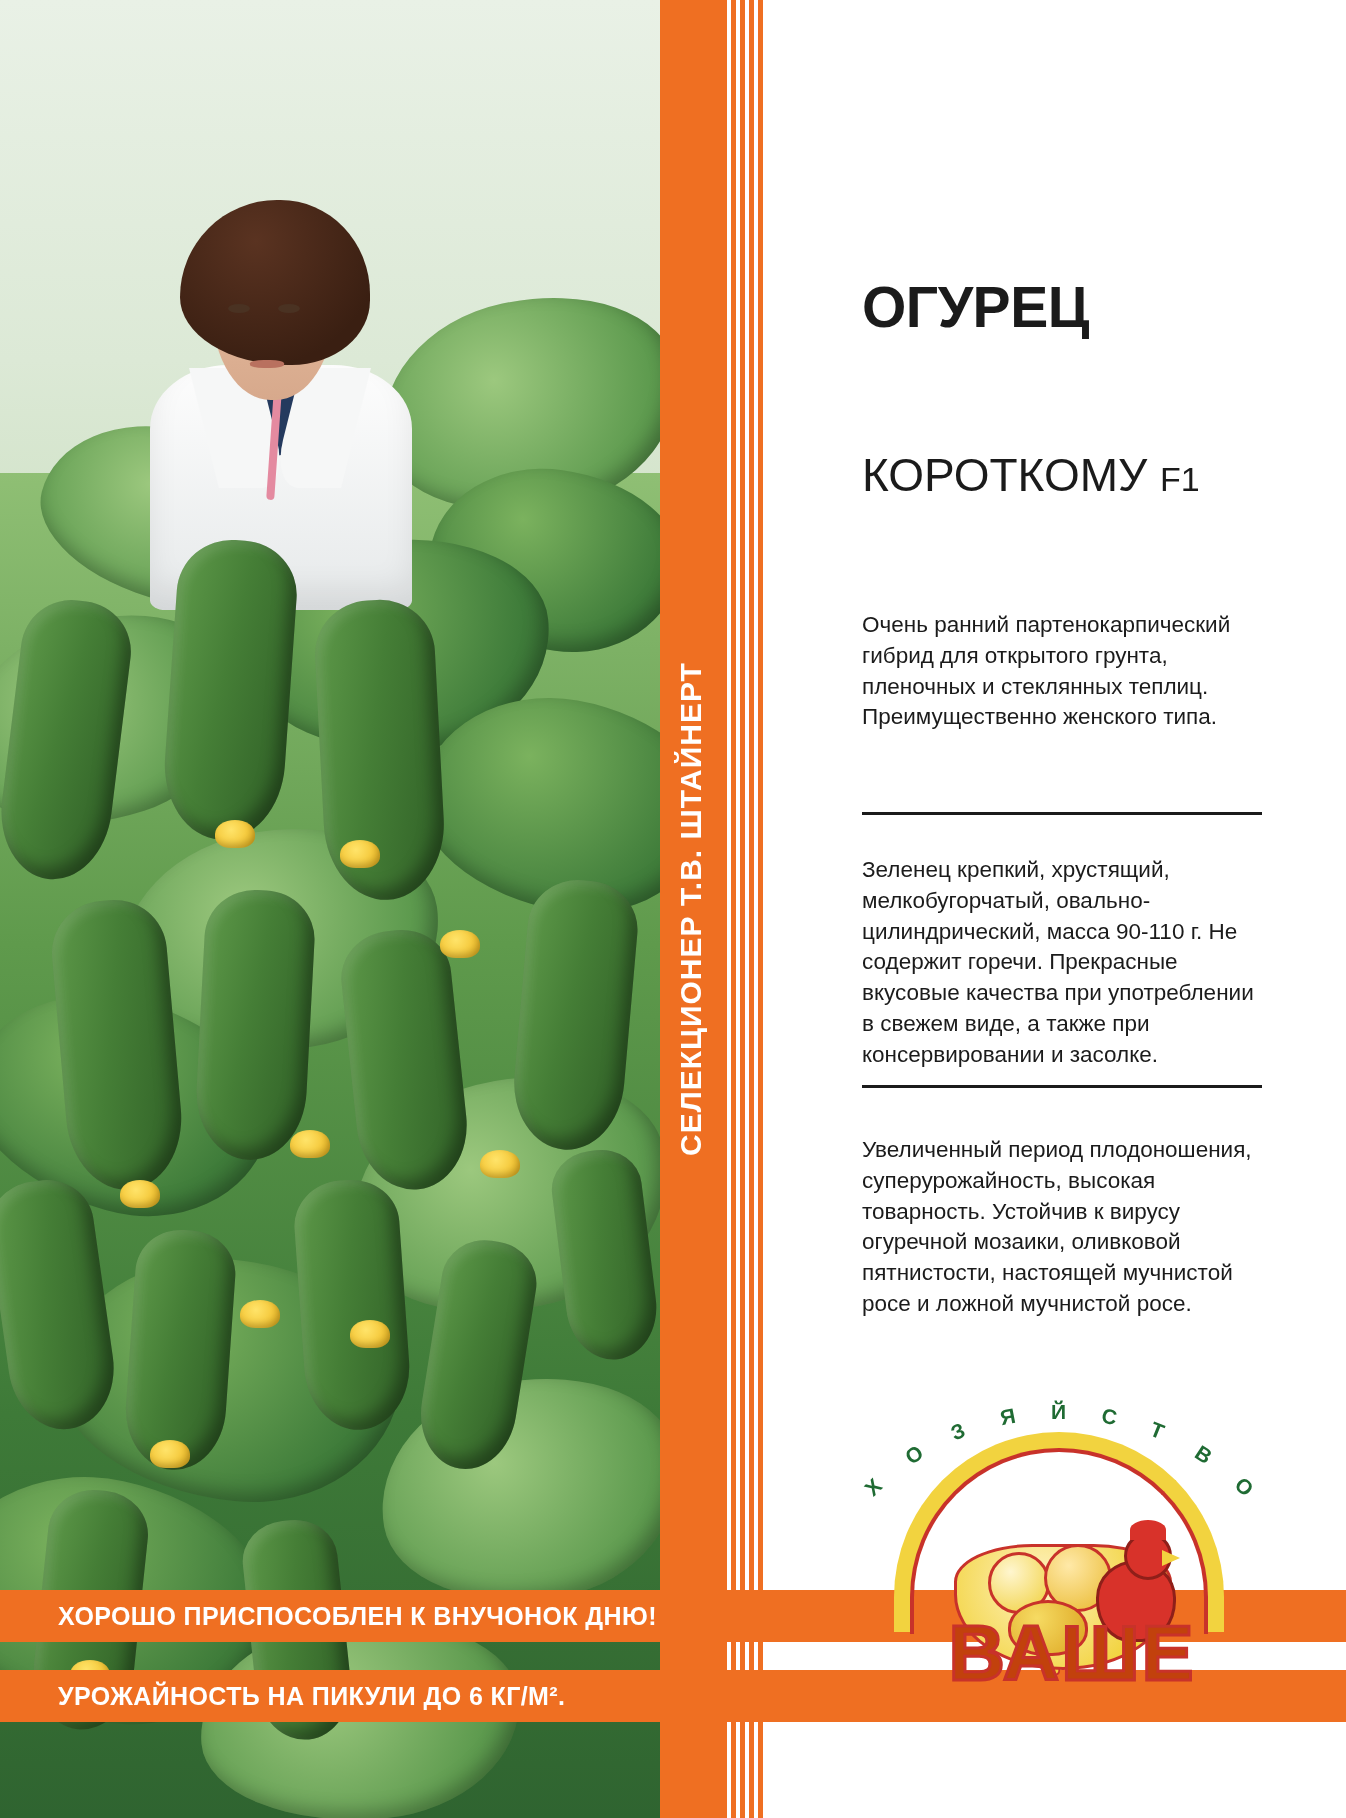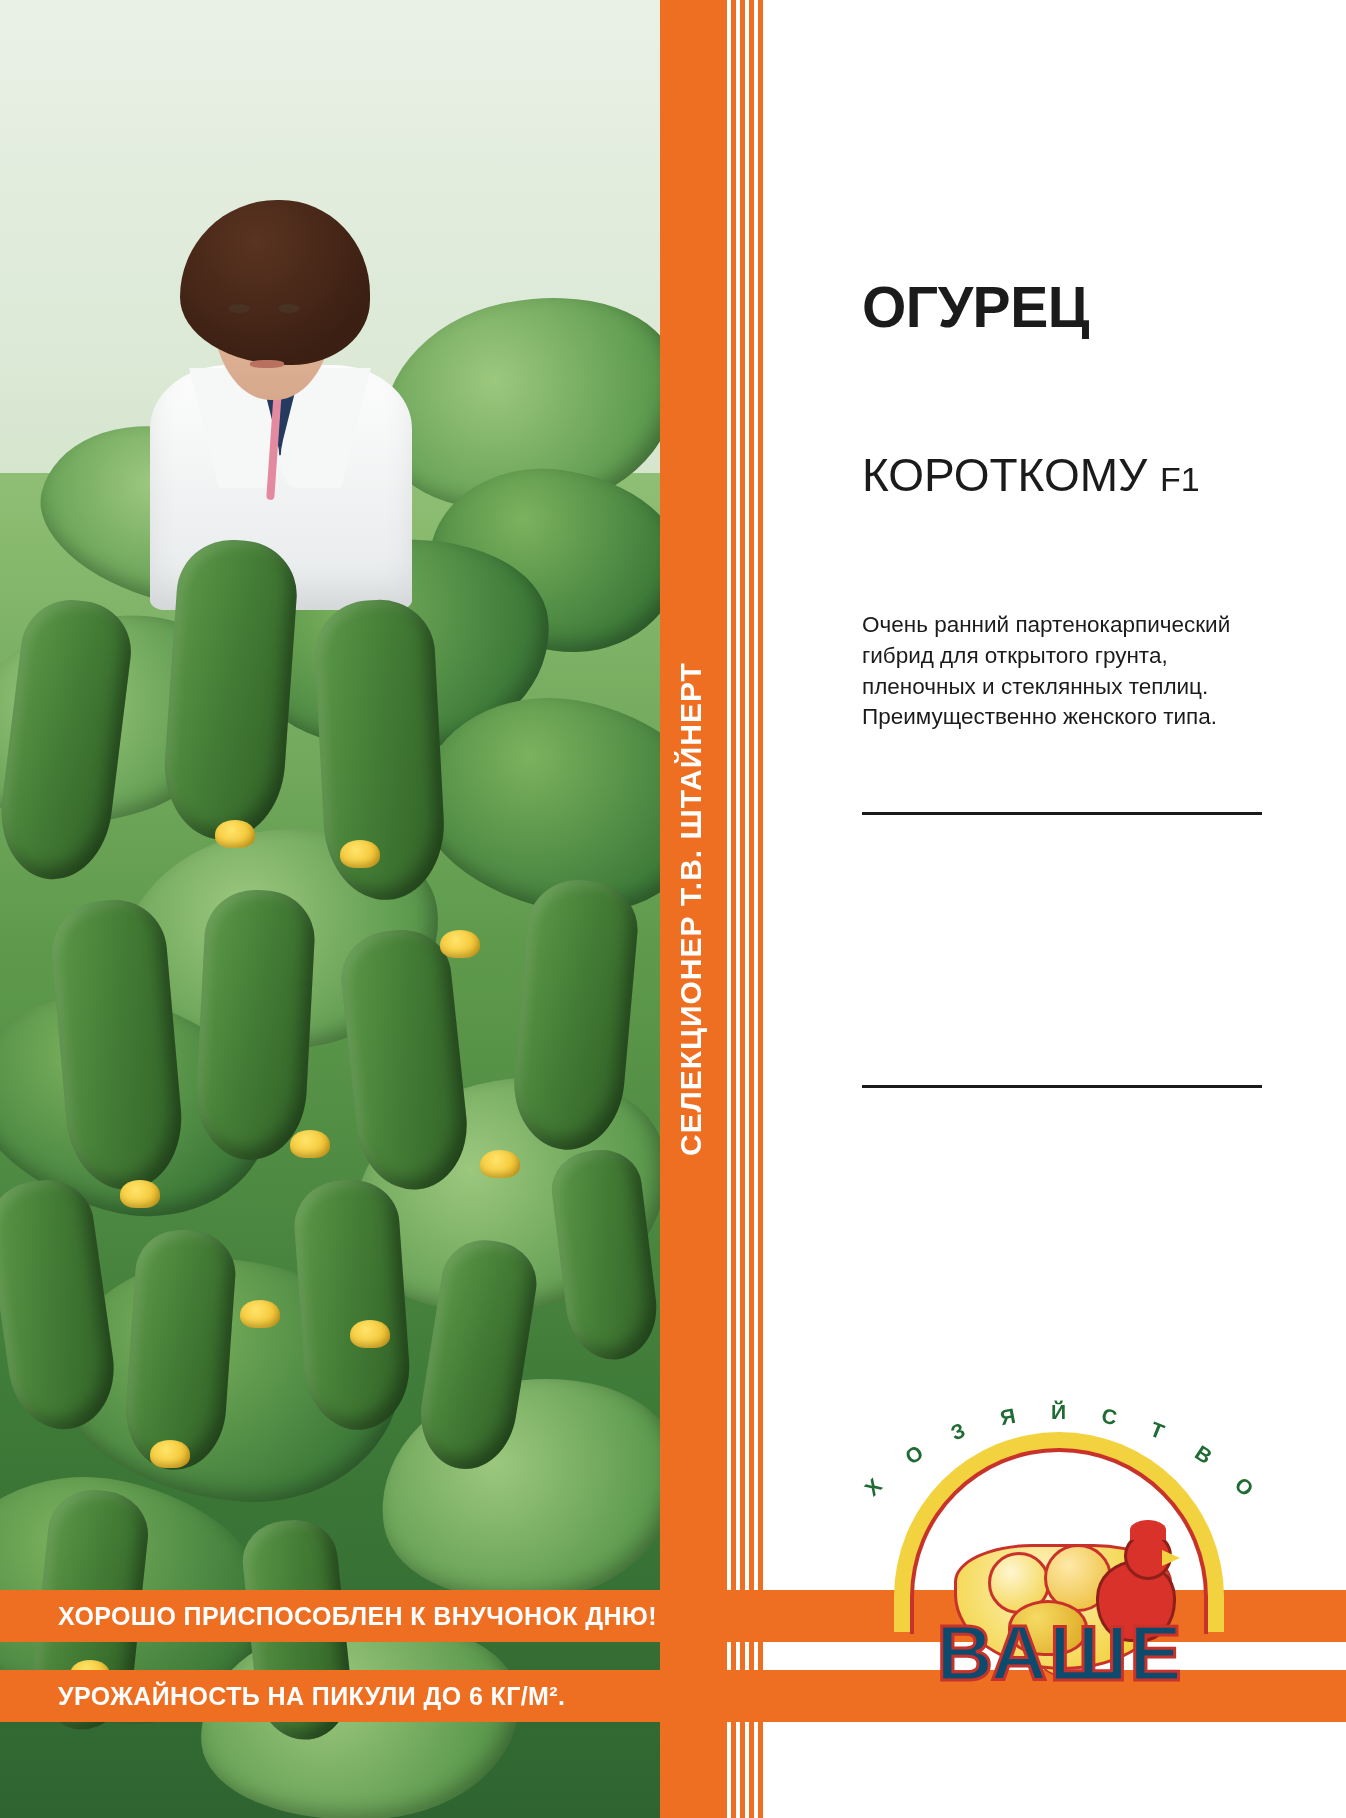--- a/index.html
+++ b/index.html
@@ -314,27 +314,27 @@
     background: #d8322a; border-radius: 50% 50% 0 0;
   }
   .logo .rooster .beak {
     position: absolute; left: 76px; top: 18px; width: 0; height: 0;
     border-left: 18px solid #f2d33f;
     border-top: 8px solid transparent;
     border-bottom: 8px solid transparent;
   }
   .logo .wordmark {
     position: absolute;
-    left: 52px;
+    left: 64px;
     top: 182px;
     width: 300px;
     text-align: center;
     font-size: 78px;
     font-weight: bold;
-    color: #0c4a6e;
+    color: #c2410c;
     letter-spacing: 2px;
     -webkit-text-stroke: 3px #c8322a;
     text-shadow: 0 0 0 #1f6b33;
     line-height: 1;
   }
 </style>
 </head>
 <body>
 
 <div class="page">
@@ -414,21 +414,23 @@
     </div>
 
     <div class="variety">
       <span>КОРОТКОМУ</span>
       <span class="f1">F1</span>
     </div>
 
 
     <div class="para p1">Очень ранний партенокарпический гибрид для открытого грунта, пленочных и стеклянных теплиц. Преимущественно женского типа.</div>
     <div class="rule r1"></div>
+    <div class="para p2">Зеленец крепкий, хрустящий, мелкобугорчатый, овально-цилиндрический, масса 90-110 г. Не содержит горечи. Прекрасные вкусовые качества при употреблении в свежем виде, а также при консервировании и засолке.</div>
     <div class="rule r2"></div>
+    <div class="para p3">Увеличенный период плодоношения, суперурожайность, высокая товарность. Устойчив к вирусу огуречной мозаики, оливковой пятнистости, настоящей мучнистой росе и ложной мучнистой росе.</div>
   </div>
 
   <div class="banner banner1">
     <span>ХОРОШО ПРИСПОСОБЛЕН К ВНУЧОНОК ДНЮ!</span>
   </div>
   <div class="banner banner2">
     <span>УРОЖАЙНОСТЬ НА ПИКУЛИ ДО 6 КГ/М².</span>
   </div>
 
   <div class="logo">

